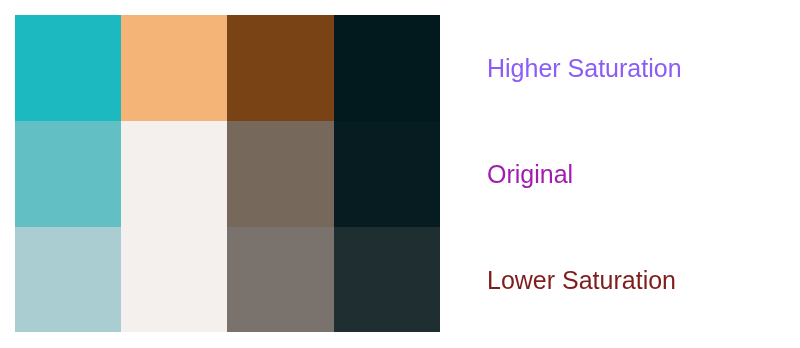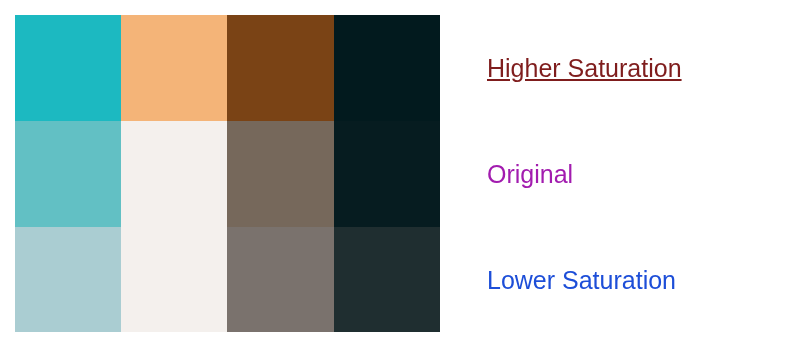--- a/index.html
+++ b/index.html
@@ -75,18 +75,18 @@
     <div class="swatch-cell" style="background-color: rgb(6, 28, 32);"></div>
 
     <div class="swatch-cell" style="background-color: rgb(170, 205, 210);"></div>
     <div class="swatch-cell" style="background-color: rgb(244, 240, 237);"></div>
     <div class="swatch-cell" style="background-color: rgb(122, 114, 109);"></div>
     <div class="swatch-cell" style="background-color: rgb(31, 46, 48);"></div>
 
   </div>
 
   <div id="legend-labels">
-    <div class="row-label r0" style="color: #7f1d1d; text-decoration: underline;">Higher Saturation</div>
+    <div class="row-label r0" style="color: #8b5cf6;">Higher Saturation</div>
     <div class="row-label r1" style="color: #a21caf;">Original</div>
-    <div class="row-label r2" style="color: #1d4ed8;">Lower Saturation</div>
+    <div class="row-label r2" style="color: #7f1d1d;">Lower Saturation</div>
   </div>
 
 </div>
 
 </body></html>

